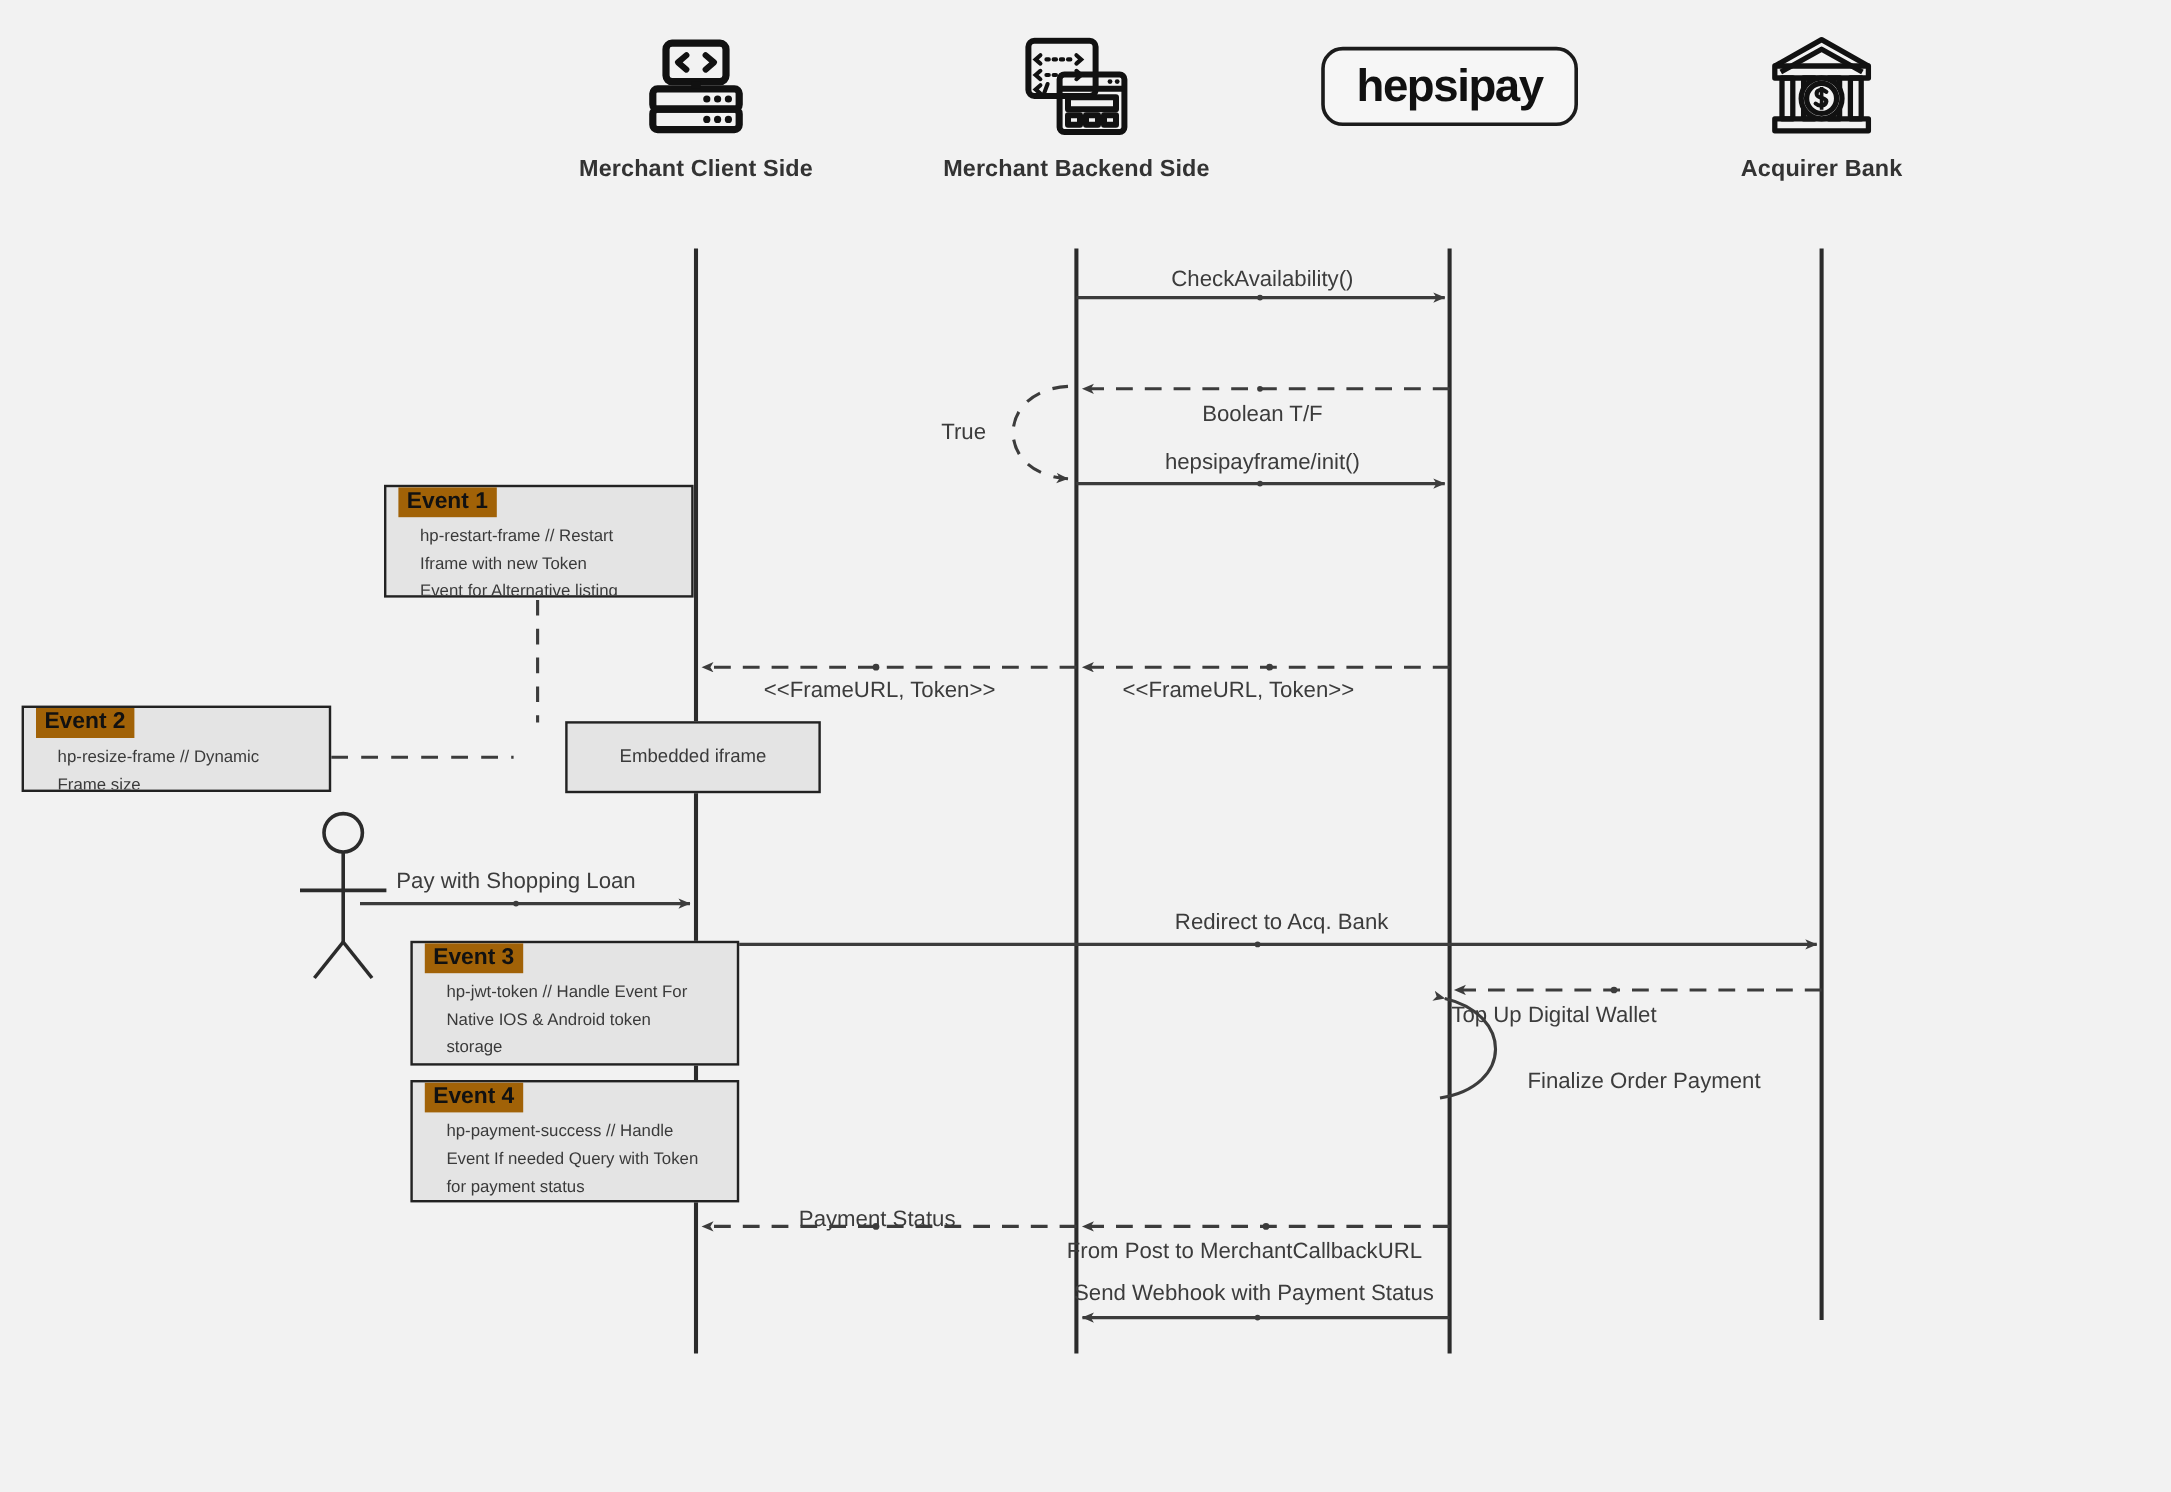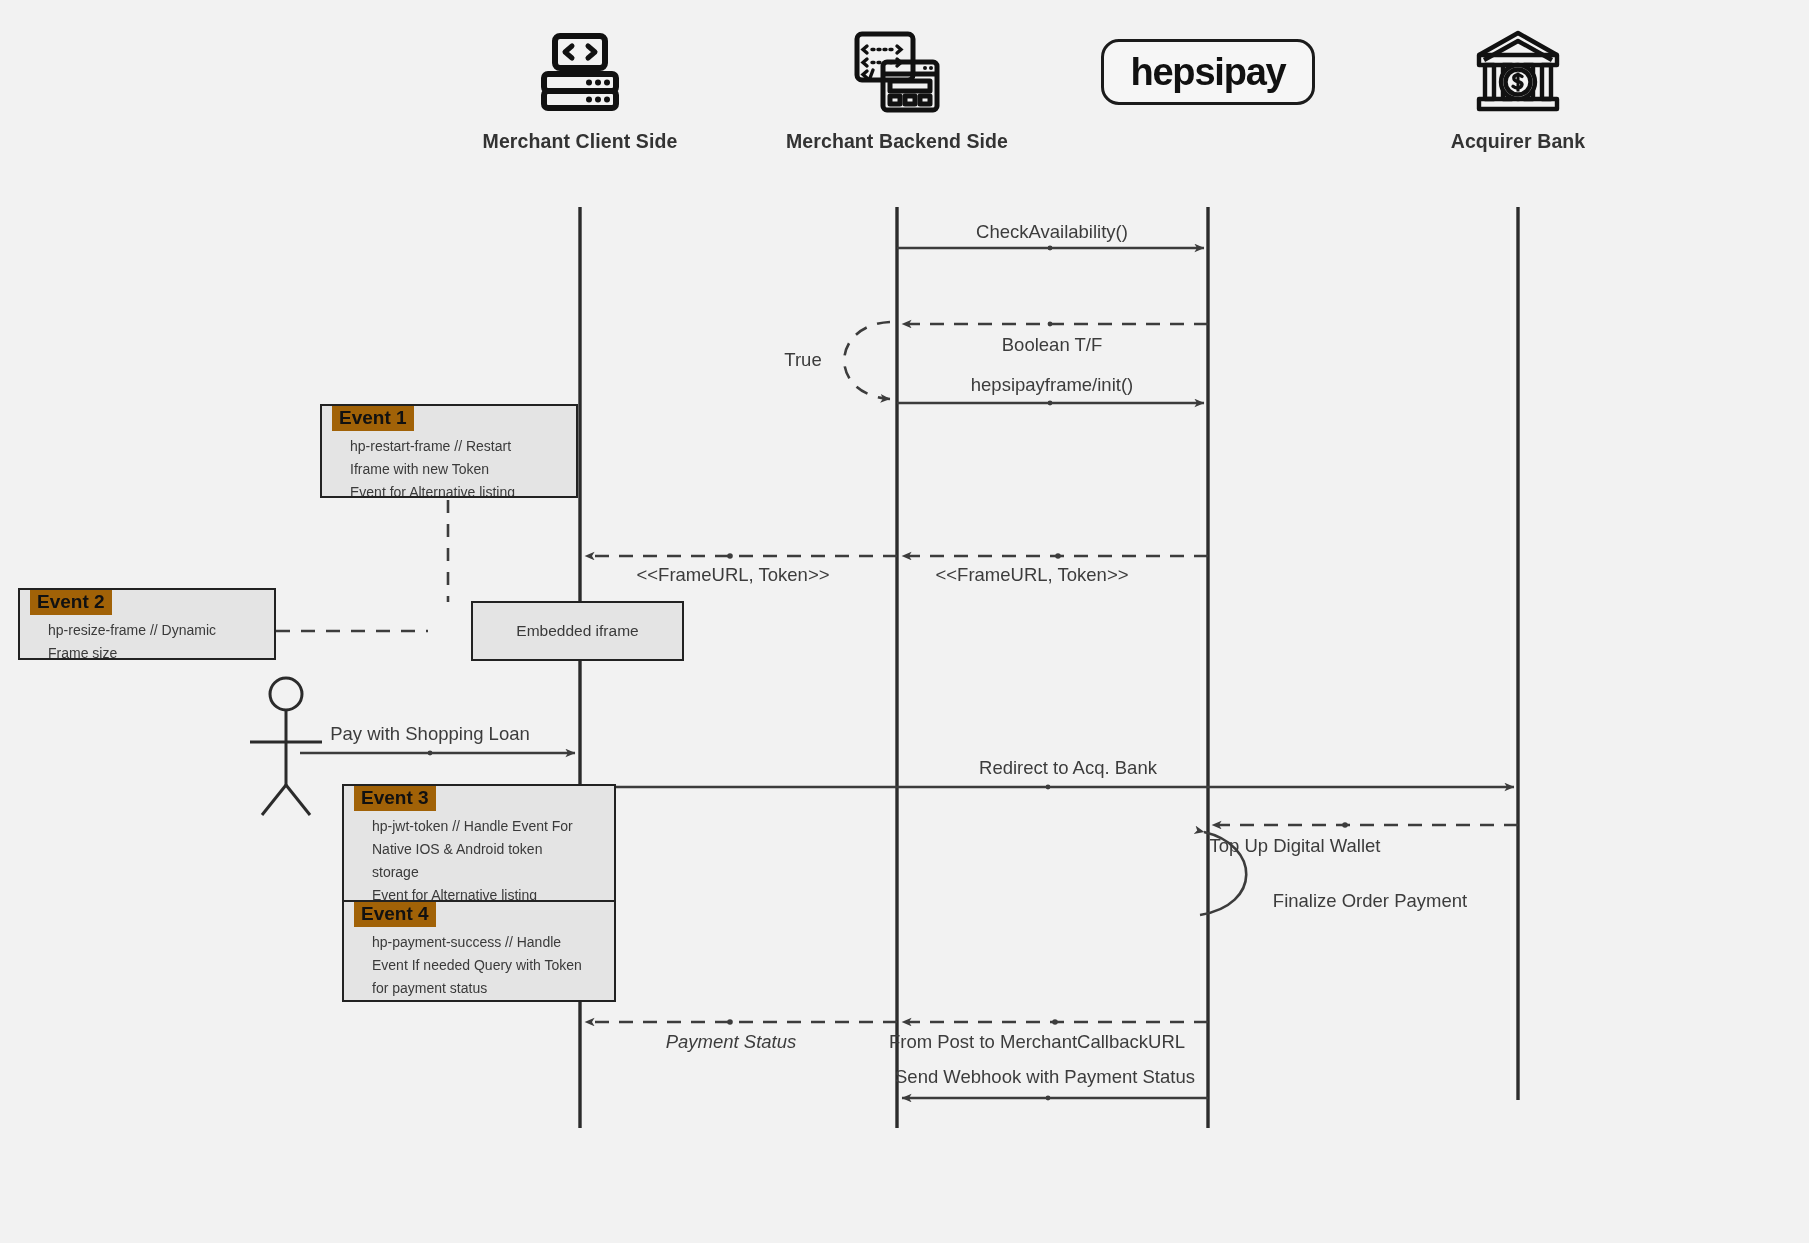--- a/index.html
+++ b/index.html
@@ -226,21 +226,21 @@
   <div class="note" style="left:18px;top:588px;width:258px;height:72px;">
     <span class="ntitle">Event 2</span>
     <div class="nbody">hp-resize-frame // Dynamic
 Frame size</div>
   </div>
 
   <div class="plainnote" style="left:428px;top:601px;width:213px;height:60px;">
     <span>Embedded iframe</span>
   </div>
 
-  <div class="note" style="left:342px;top:784px;width:274px;height:118px;">
+  <div class="note" style="left:342px;top:784px;width:274px;height:104px;">
     <span class="ntitle">Event 3</span>
     <div class="nbody">hp-jwt-token // Handle Event For
 Native IOS &amp; Android token
 storage
 Event for Alternative listing</div>
   </div>
 
   <div class="note" style="left:342px;top:900px;width:274px;height:102px;">
     <span class="ntitle">Event 4</span>
     <div class="nbody">hp-payment-success // Handle
@@ -252,17 +252,17 @@
   <div class="msg center" style="left:1052px;top:221px;">CheckAvailability()</div>
   <div class="msg center" style="left:1052px;top:334px;">Boolean T/F</div>
   <div class="msg center" style="left:803px;top:349px;">True</div>
   <div class="msg center" style="left:1052px;top:374px;">hepsipayframe/init()</div>
   <div class="msg center" style="left:1032px;top:564px;">&lt;&lt;FrameURL, Token&gt;&gt;</div>
   <div class="msg center" style="left:733px;top:564px;">&lt;&lt;FrameURL, Token&gt;&gt;</div>
   <div class="msg center" style="left:430px;top:723px;">Pay with Shopping Loan</div>
   <div class="msg center" style="left:1068px;top:757px;">Redirect to Acq. Bank</div>
   <div class="msg center" style="left:1295px;top:835px;">Top Up Digital Wallet</div>
   <div class="msg center" style="left:1370px;top:890px;">Finalize Order Payment</div>
-  <div class="msg center" style="left:731px;top:1031px;font-style:italic;">Payment Status</div>
+  <div class="msg center" style="left:731px;top:1005px;">Payment Status</div>
   <div class="msg center" style="left:1037px;top:1031px;">From Post to MerchantCallbackURL</div>
   <div class="msg center" style="left:1045px;top:1066px;">Send Webhook with Payment Status</div>
 
 </div>
 
 </body></html>

